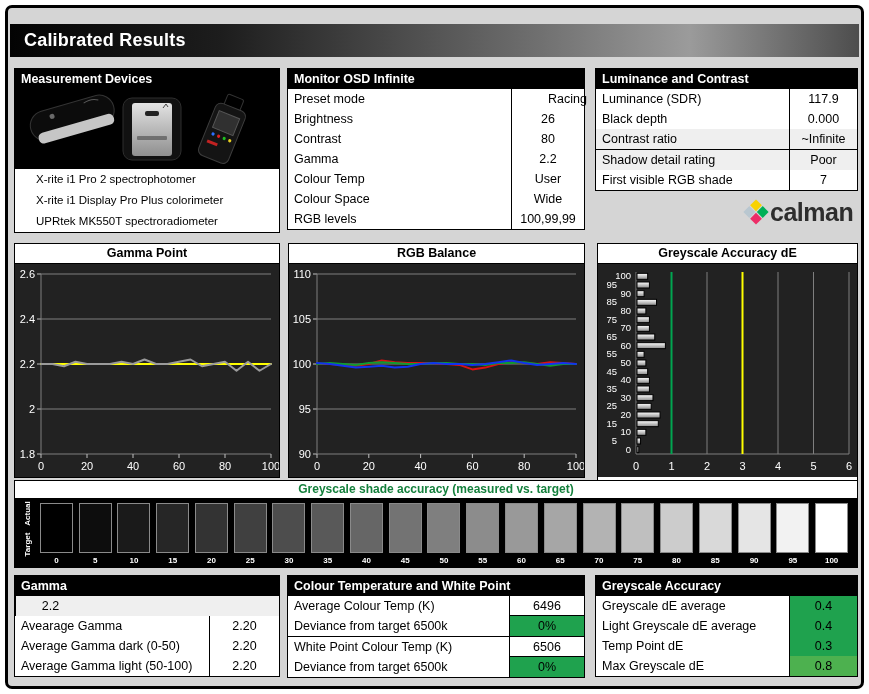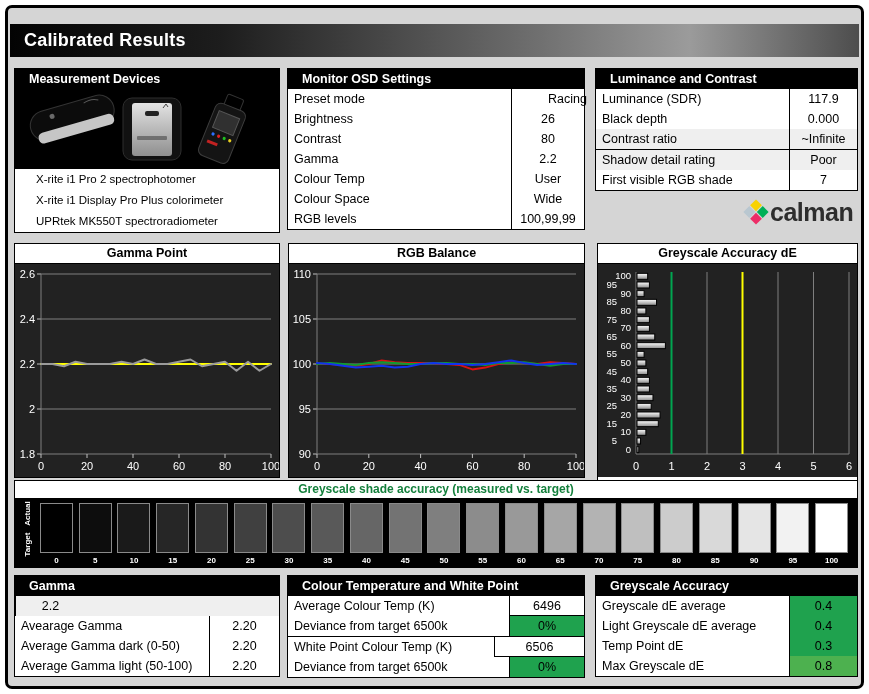--- a/index.html
+++ b/index.html
@@ -7,21 +7,21 @@
   .page{position:relative;width:869px;height:694px;background:#fff;overflow:hidden;}
   .frame{position:absolute;left:5px;top:5px;width:853px;height:678px;border:3px solid #000;
          border-radius:7px;background:#d5d5d5;}
   .titlebar{position:absolute;left:10px;top:24px;width:849px;height:33px;
     background:linear-gradient(90deg,#030303 0%,#1d1d1d 25%,#6f6f6f 62%,#9b9b9b 80%,#4d4d4d 100%);}
   .titlebar span{display:block;color:#fff;font-size:18px;font-weight:bold;line-height:33px;
     padding-left:14px;letter-spacing:.2px;}
 
   .panel{position:absolute;background:#fff;border:1px solid #000;box-sizing:border-box;}
   .phdr{background:#000;color:#fff;font-weight:bold;font-size:12.5px;height:20px;line-height:20px;
-        padding-left:14px;white-space:nowrap;overflow:hidden;}
+        padding-left:6px;white-space:nowrap;overflow:hidden;}
   .trow{display:flex;height:20px;line-height:20px;font-size:12.5px;color:#000;}
   .trow .lbl{flex:1;padding-left:6px;white-space:nowrap;overflow:hidden;}
   .trow .val{border-left:1px solid #000;text-align:center;box-sizing:border-box;white-space:nowrap;}
 
   #panel-devices{left:14px;top:68px;width:266px;}
   #panel-osd{left:287px;top:68px;width:298px;}
   #panel-lum{left:595px;top:68px;width:263px;}
   #panel-gamma{left:14px;top:575px;width:266px;}
   #panel-ct{left:287px;top:575px;width:298px;}
   #panel-ga{left:595px;top:575px;width:263px;}
@@ -102,21 +102,21 @@
       </svg>
     </div>
     <div id="dev-captions">
         <div class="dev-caption">X-rite i1 Pro 2 spectrophotomer</div>
         <div class="dev-caption">X-rite i1 Display Pro Plus colorimeter</div>
         <div class="dev-caption">UPRtek MK550T spectroradiometer</div>
       </div>
   </div>
 
   <div class="panel" id="panel-osd">
-    <div class="phdr">Monitor OSD Settings</div>
+    <div class="phdr">Monitor OSD Infinite</div>
     <div id="osd-rows">
         <div class="trow">
           <div class="lbl">Preset mode</div>
           <div class="val" style="width: 73px; padding-left: 36px;">Racing</div>
         </div>
         <div class="trow">
           <div class="lbl">Brightness</div>
           <div class="val" style="width: 73px;">26</div>
         </div>
         <div class="trow">
@@ -449,21 +449,21 @@
         <div class="trow">
           <div class="lbl">Average Colour Temp (K)</div>
           <div class="val" style="width: 75px; border-bottom: 1px solid rgb(0, 0, 0);">6496</div>
         </div>
         <div class="trow" style="border-bottom: 1px solid rgb(0, 0, 0);">
           <div class="lbl">Deviance from target 6500k</div>
           <div class="val" style="width: 75px; background: rgb(31, 162, 78);">0%</div>
         </div>
         <div class="trow">
           <div class="lbl">White Point Colour Temp (K)</div>
-          <div class="val" style="width: 90px; border-bottom: 1px solid rgb(0, 0, 0);">6506</div>
+          <div class="val" style="width: 75px; border-bottom: 1px solid rgb(0, 0, 0);">6506</div>
         </div>
         <div class="trow">
           <div class="lbl">Deviance from target 6500k</div>
           <div class="val" style="width: 75px; background: rgb(31, 162, 78);">0%</div>
         </div>
       </div>
   </div>
 
   <div class="panel" id="panel-ga">
     <div class="phdr">Greyscale Accuracy</div>

